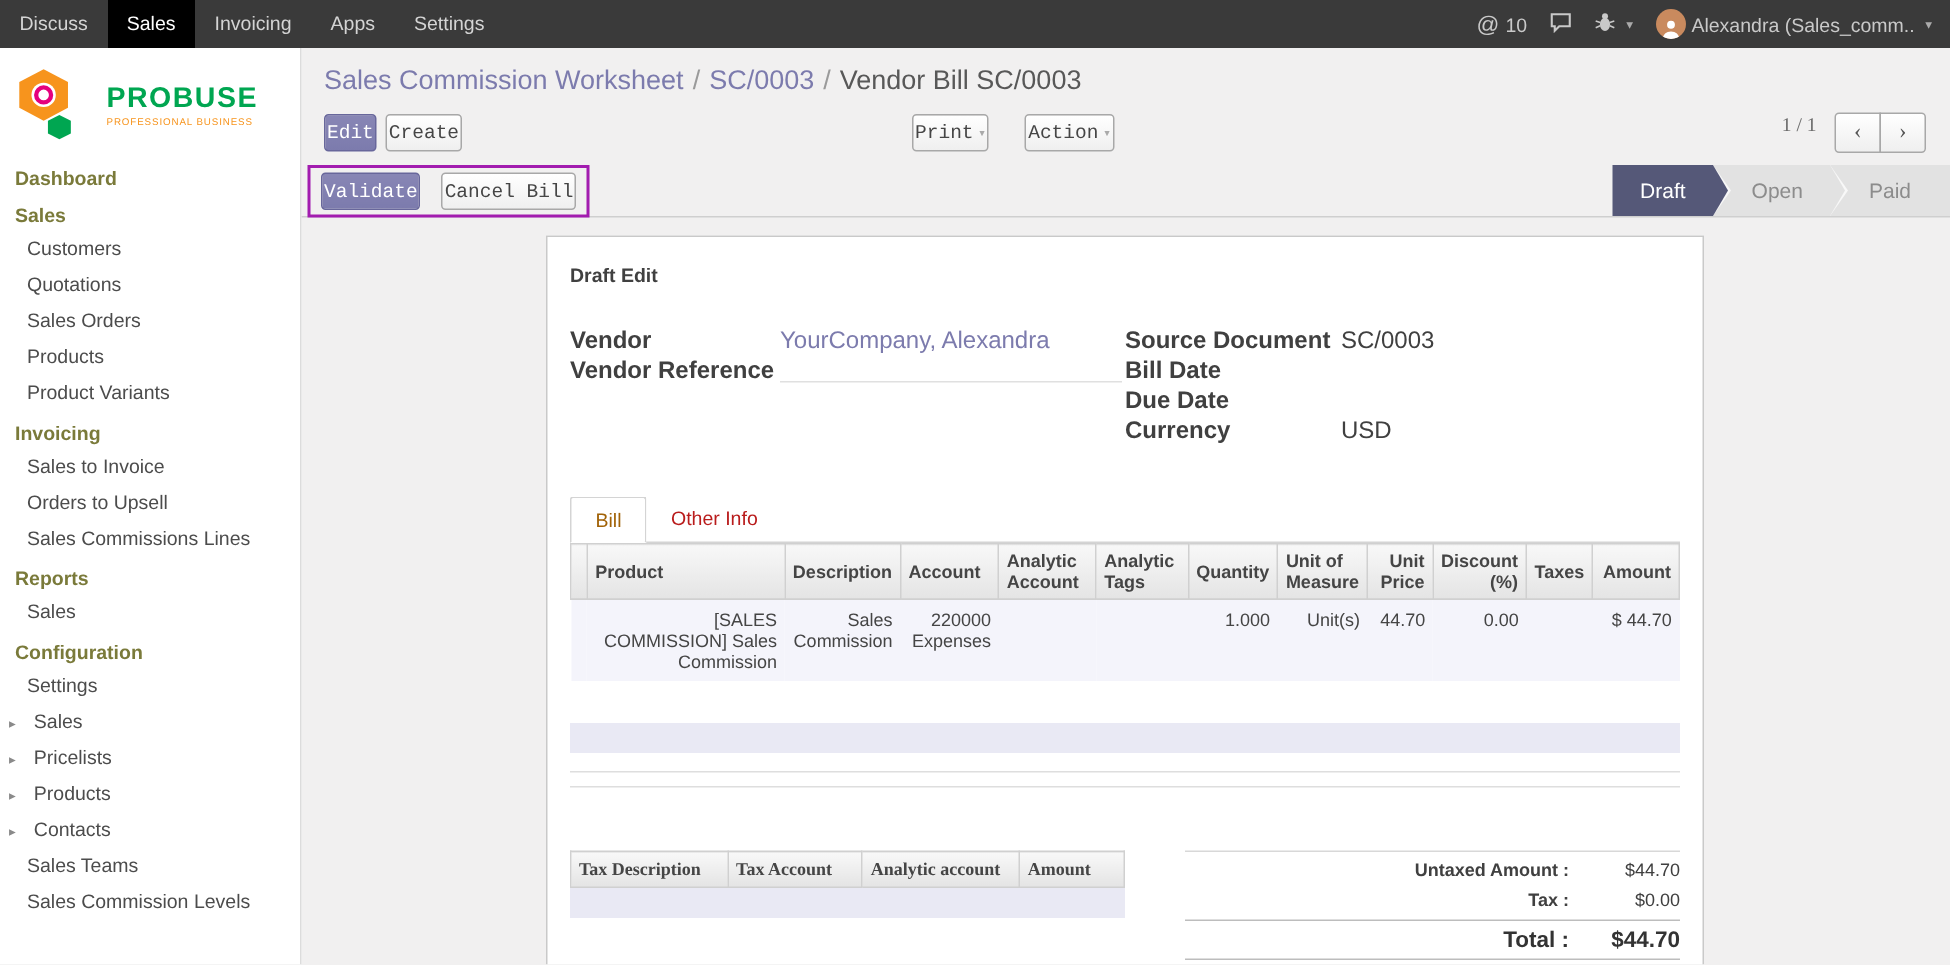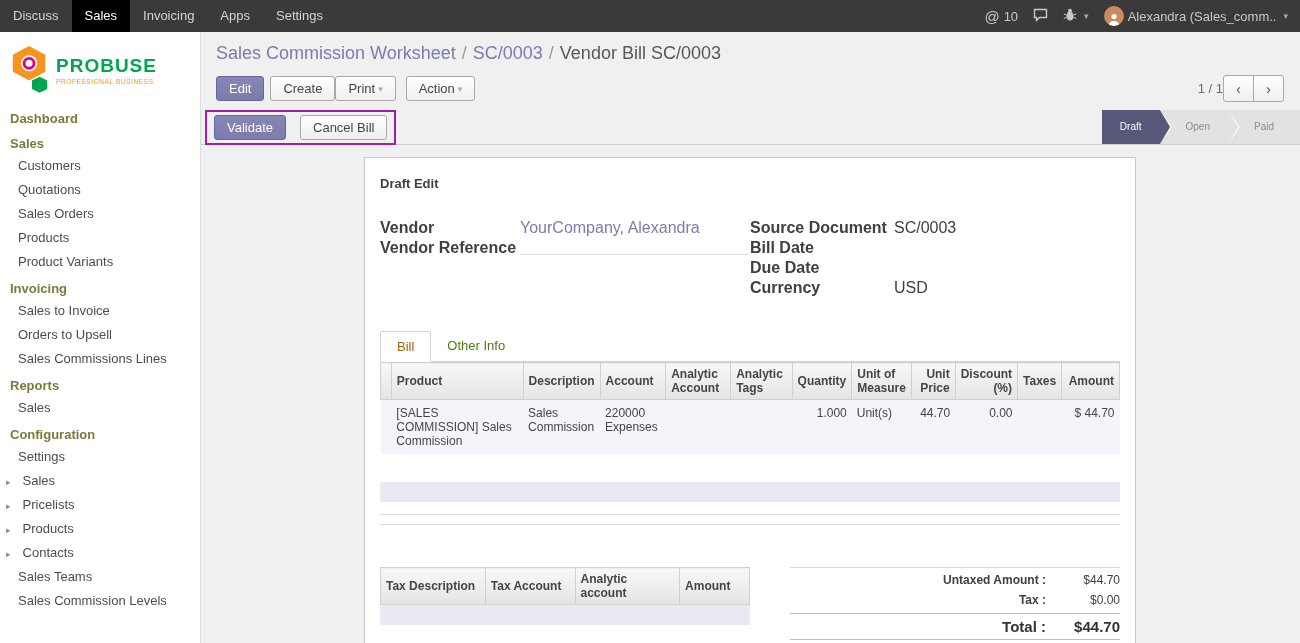--- a/index.html
+++ b/index.html
@@ -15,58 +15,58 @@
                 padding-right:12px;color:#c9c9c9;font-size:13px;}
   .tb-group{display:flex;align-items:center;gap:4px;cursor:pointer;}
   .at-glyph{font-size:15px;color:#c9c9c9;}
   .caret{font-size:9px;color:#aaa;margin-left:3px;}
   .avatar{width:20px;height:20px;border-radius:50%;background:#c98a5e;overflow:hidden;
           display:inline-flex;align-items:flex-end;justify-content:center;}
 
   
   .sidebar{position:absolute;top:32px;left:0;width:200px;bottom:0;background:#fff;
            border-right:1px solid #dcdcdc;font-size:13px;z-index:20;}
-  .logo{display:flex;align-items:center;gap:4px;padding:12px 8px 8px 10px;height:72px;box-sizing:border-box;}
+  .logo{display:flex;align-items:center;gap:19px;padding:12px 8px 8px 10px;height:72px;box-sizing:border-box;}
   .logo-title{font-size:19px;font-weight:bold;color:#00a651;letter-spacing:1px;line-height:1;}
   .logo-sub{font-size:6.5px;color:#f7941d;letter-spacing:.6px;margin-top:3px;}
   .side-title{color:#7a7a3a;font-weight:bold;padding:7px 10px 3px;cursor:pointer;}
   .side-item{padding:4px 10px 5px 18px;color:#4c4c4c;cursor:pointer;}
   .side-item.active{background:#7c7bad;color:#fff;}
   .expand{font-size:9px;color:#8a8a8a;margin-right:4px;position:relative;left:-8px;}
   .side-item.has-expand{padding-left:14px;}
 
   
   .main{position:absolute;top:32px;left:200px;right:0;bottom:0;background:#f1f0f0;overflow:hidden;}
   .control{padding:9px 16px 0 16px;}
   .breadcrumb{font-size:18px;line-height:24px;}
   .crumb-link{color:#7c7bad;cursor:pointer;}
   .crumb-sep{color:#9a9a9a;margin:0 6px;}
   .crumb-current{color:#585858;}
 
   .cp-row{display:flex;align-items:center;margin-top:10px;}
-  .btn{font-size:13px;padding:4px 12px;border:1px solid #a8a8a8;border-radius:3px;
+  .btn{font-size:13px;padding:4px 1px;border:1px solid #a8a8a8;border-radius:3px;
        background:linear-gradient(#ffffff,#efefef);color:#454545;cursor:pointer;
-       display:inline-flex;align-items:center;white-space:nowrap;}
+       display:inline-flex;align-items:center;white-space:nowrap;font-family:Liberation Mono, monospace;}
   .btn-primary{background:linear-gradient(#8886b5,#7c7bad);border-color:#68679b;color:#fff;}
   .btn + .btn{margin-left:6px;}
-  .dropdowns{display:flex;gap:4px;}
-  .pager{margin-left:auto;display:flex;align-items:center;color:#6b6b6b;font-size:13px;}
+  .dropdowns{margin-left:300px;display:flex;gap:18px;}
+  .pager{margin-left:auto;display:flex;gap:12px;color:#6b6b6b;font-size:13px;font-family:Liberation Serif, serif;}
   .pager-btns{display:flex;}
   .pager-btn{width:31px;height:27px;border:1px solid #a8a8a8;background:linear-gradient(#ffffff,#efefef);
              display:flex;align-items:center;justify-content:center;font-size:15px;color:#555;cursor:pointer;box-sizing:border-box;}
   .pager-btn.first{border-radius:3px 0 0 3px;}
   .pager-btn.last{border-radius:0 3px 3px 0;margin-left:-1px;}
 
   
   .status-row{margin-top:8px;height:34px;border-bottom:1px solid #cfcfcf;display:flex;
               align-items:center;background:#f1f0f0;}
   .annotation{border:2px solid #a21caf;display:flex;align-items:center;gap:8px;
               padding:3px 7px;margin-left:5px;justify-content:flex-end;}
   .statusbar{margin-left:auto;display:flex;height:34px;}
-  .status{position:relative;line-height:34px;padding:0 18px 0 26px;font-size:10px;
+  .status{position:relative;line-height:34px;padding:0 18px 0 26px;font-size:14px;
           color:#8c8c8c;background:#e2e2e2;}
   .status:first-child{padding-left:18px;}
   .status:last-child{padding-right:26px;}
   .status:not(:last-child)::before{content:"";position:absolute;right:-12px;top:0;z-index:2;
           border-top:17px solid transparent;border-bottom:17px solid transparent;border-left:12px solid #f8f8f8;}
   .status:not(:last-child)::after{content:"";position:absolute;right:-10px;top:0;z-index:3;
           border-top:17px solid transparent;border-bottom:17px solid transparent;border-left:10px solid #e2e2e2;}
   .status.active{background:#555878;color:#fff;}
   .status.active::after{border-left-color:#555878;}
 
@@ -78,37 +78,37 @@
   .fgroup-left{width:370px;}
   .fgroup-right{flex:1;}
   .frow{display:flex;min-height:19px;align-items:flex-start;}
   .flabel{width:140px;font-weight:bold;font-size:16px;color:#404040;padding-top:2px;}
   .fgroup-right .flabel{width:144px;}
   .fvalue{flex:1;font-size:16px;color:#404040;padding-top:2px;min-height:15px;}
   .fvalue.link{color:#7c7bad;cursor:pointer;}
   .fvalue.underline{border-bottom:1px solid #e0e0e0;margin-right:2px;}
 
   .tabs{display:flex;margin-top:34px;border-bottom:1px solid #d4d4d4;}
-  .tab{padding:7px 16px;font-size:13px;color:#4d7c0f;cursor:pointer;margin-bottom:-1px;}
+  .tab{padding:7px 16px;font-size:13px;color:#b91c1c;cursor:pointer;margin-bottom:-1px;}
   .tab.active{background:#fff;border:1px solid #d4d4d4;border-bottom:1px solid #fff;
               color:#a16207;border-radius:2px 2px 0 0;}
 
   table{border-collapse:collapse;width:100%;}
   th{background:linear-gradient(#f8f8f8,#e4e4e4);border:1px solid #d0d0d0;font-size:12px;
      color:#454545;padding:4px 5px;text-align:left;font-weight:bold;vertical-align:middle;}
   th.handle{width:10px;padding:0;}
-  td{font-size:12px;color:#454545;padding:6px 5px;vertical-align:top;}
+  td{font-size:12px;color:#454545;padding:6px 5px;vertical-align:top;text-align:right;}
   .lines-table td{background:#f4f4fb;}
   td.num,th.num{text-align:right;}
   .row-strip{height:20px;background:#e9e9f4;margin-top:28px;}
   .sep-line{border-top:1px solid #dedede;margin-top:12px;height:0;}
   .sep-line.second{margin-top:9px;}
 
   .bottom-area{display:flex;justify-content:space-between;margin-top:42px;}
-  .tax-col{width:370px;}
+  .tax-col{width:370px;font-family:Liberation Serif, serif;}
   .tax-empty{height:20px;background:#e9e9f4;}
   .totals-col{width:330px;border-top:1px solid #d8d8d8;padding-top:2px;}
   .trow{display:flex;justify-content:flex-end;padding:3px 0;font-size:12px;color:#404040;align-items:baseline;}
   .tlabel{font-weight:bold;text-align:right;flex:1;}
   .tvalue{width:74px;text-align:right;}
   .trow.total{border-top:1px solid #bdbdbd;border-bottom:1px solid #bdbdbd;margin-top:3px;padding:4px 0;}
   .trow.total .tlabel,.trow.total .tvalue{font-size:15px;font-weight:bold;color:#333;}
 </style>
 </head>
 <body>

